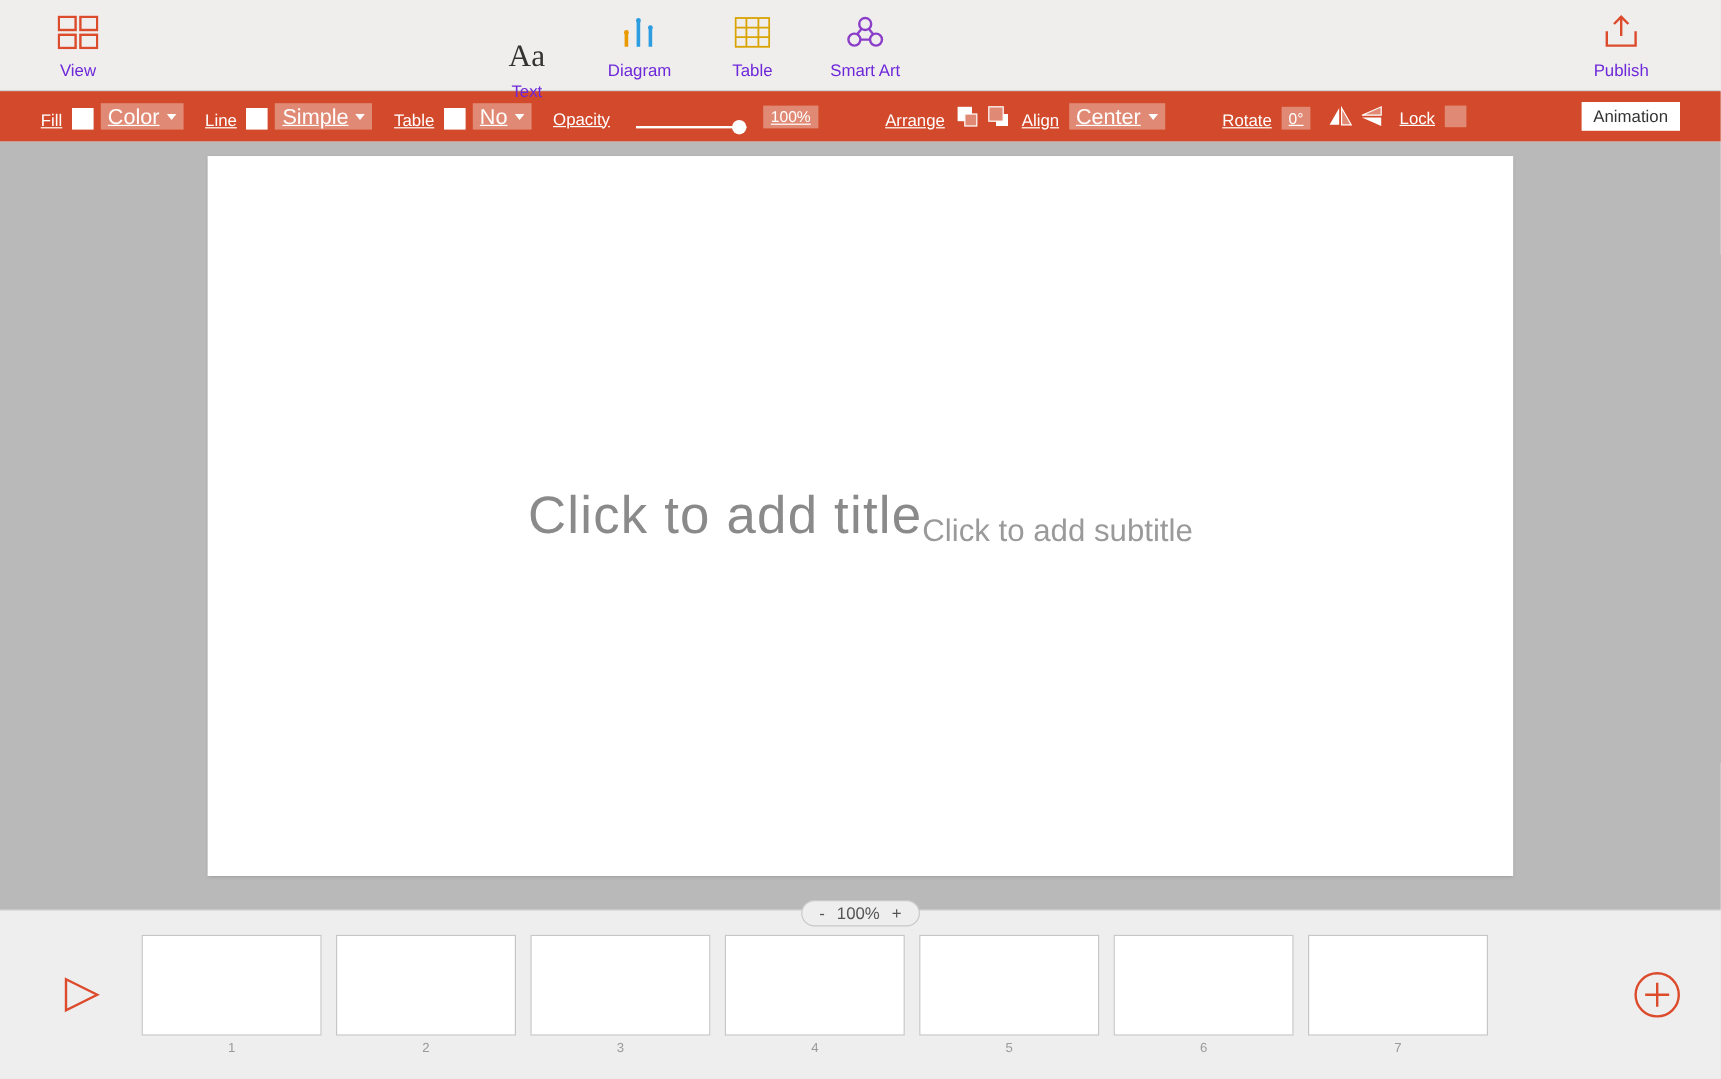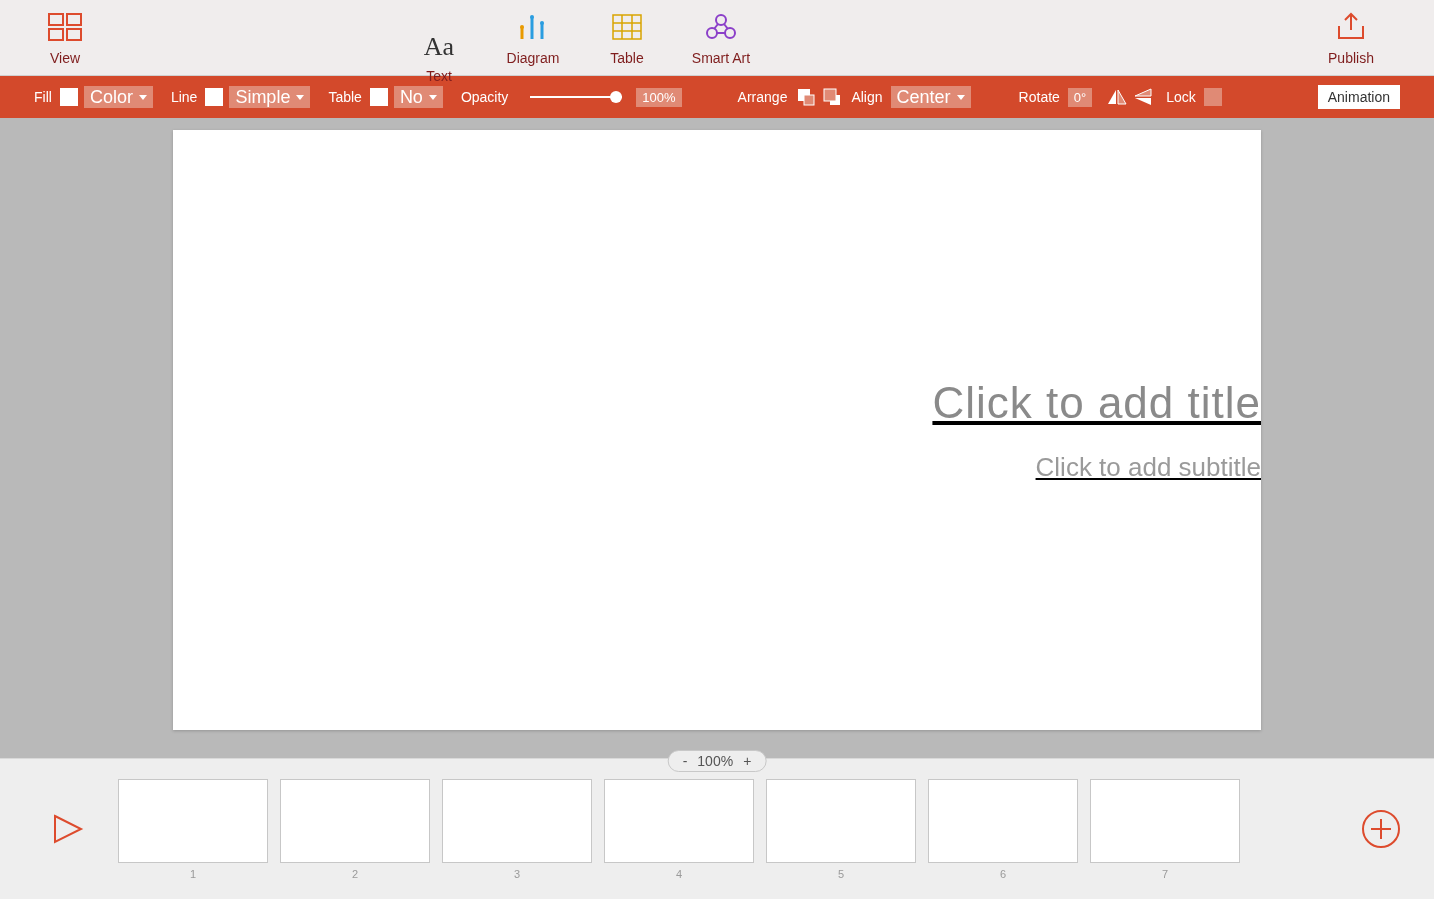--- a/index.html
+++ b/index.html
@@ -3,43 +3,43 @@
 <meta charset="utf-8">
 <style>
   * { box-sizing: border-box; margin: 0; padding: 0; }
   html, body { width: 1434px; height: 899px; font-family: -apple-system, Helvetica, Arial, sans-serif; background: #e6e6e6; overflow: hidden;}
   
   .top-toolbar { display:flex; align-items:flex-start; background:#f0eded; height:76px; border-bottom:1px solid #d0d0d0;}
   .tt-spacer { flex:1; }
   .tt-item { width:94px; height:76px; display:flex; flex-direction:column; align-items:center; justify-content:center; cursor:pointer;}
   .tt-item.active { background:#f6d6ce; }
   .tt-item .icon { height:34px; display:flex; align-items:center; justify-content:center; }
-  .tt-item .lbl { font-size:14px; color:#7f1d1d; margin-top:6px; }
+  .tt-item .lbl { font-size:14px; color:#6d28d9; margin-top:6px; }
   .tt-view { margin-left: 18px; }
   .tt-pub { margin-right: 36px; }
 
   
   .prop-bar { background:#d3492b; height:42px; color:#fff; display:flex; align-items:center; font-size:14px; padding:0 34px 0 34px; }
   .prop-bar .lbl { margin-right:4px; }
   .swatch { width:18px; height:18px; background:#fff; display:inline-block; margin-right:2px;}
   .select { background:#e08a75; color:#fff; padding:2px 6px; display:inline-flex; align-items:center; gap:6px; height:22px; font-size:18px; cursor:pointer;}
   .select .caret { border-left:4px solid transparent;border-right:4px solid transparent;border-top:5px solid #fff; width:0;height:0;}
-  .group { display:flex; align-items:center; gap:4px; }
+  .group { display:flex; align-items:flex-end; gap:4px;text-decoration:underline; }
   .gap { width:18px; }
   .slider { width:92px; height:2px; background:#fff; position:relative; }
   .slider .knob { position:absolute; right:0; top:-5px; width:12px;height:12px; background:#fff; border-radius:50%;}
   .valbox { background:#e08a75; padding:2px 6px; font-size:13px; }
   .iconbtn { width:22px; height:22px; display:inline-flex; align-items:center; justify-content:center; cursor:pointer;}
   .anim-btn { background:#fff; color:#333; padding:4px 10px; font-size:14px; cursor:pointer;}
   .prop-spacer{flex:1;}
   .miniswatch{width:18px;height:18px;background:#e08a75;display:inline-block;}
 
   
   .canvas-area { background:#b9b9b9; height:640px; display:flex; align-items:flex-start; justify-content:center; position:relative; padding-top:12px;}
-  .slide { width:1088px; height:600px; background:#fff; box-shadow:0 1px 3px rgba(0,0,0,0.2); display:flex; flex-direction:column; align-items:flex-end; justify-content:center;text-decoration:underline; }
+  .slide { width:1088px; height:600px; background:#fff; box-shadow:0 1px 3px rgba(0,0,0,0.2); display:flex; align-items:center; justify-content:center; }
   .title-ph { font-size:44px; color:#8a8a8a; font-weight:400; letter-spacing:1px;}
   .sub-ph { font-size:26px; color:#9a9a9a; margin-top:24px;}
 
   
   .zoom-pill { position:absolute; bottom:-14px; left:50%; transform:translateX(-50%); background:#eeeeee; border:1px solid #c8c8c8; border-radius:14px; padding:2px 14px; font-size:14px; color:#555; display:flex; align-items:center; gap:10px; z-index:5;}
   .zoom-pill span{cursor:pointer;}
 
   
   .bottom { background:#eeeeee; height:141px; display:flex; align-items:center; padding:0 18px; border-top:1px solid #d9d9d9;}
   .play { width:100px; display:flex; align-items:center; justify-content:center; cursor:pointer;}

